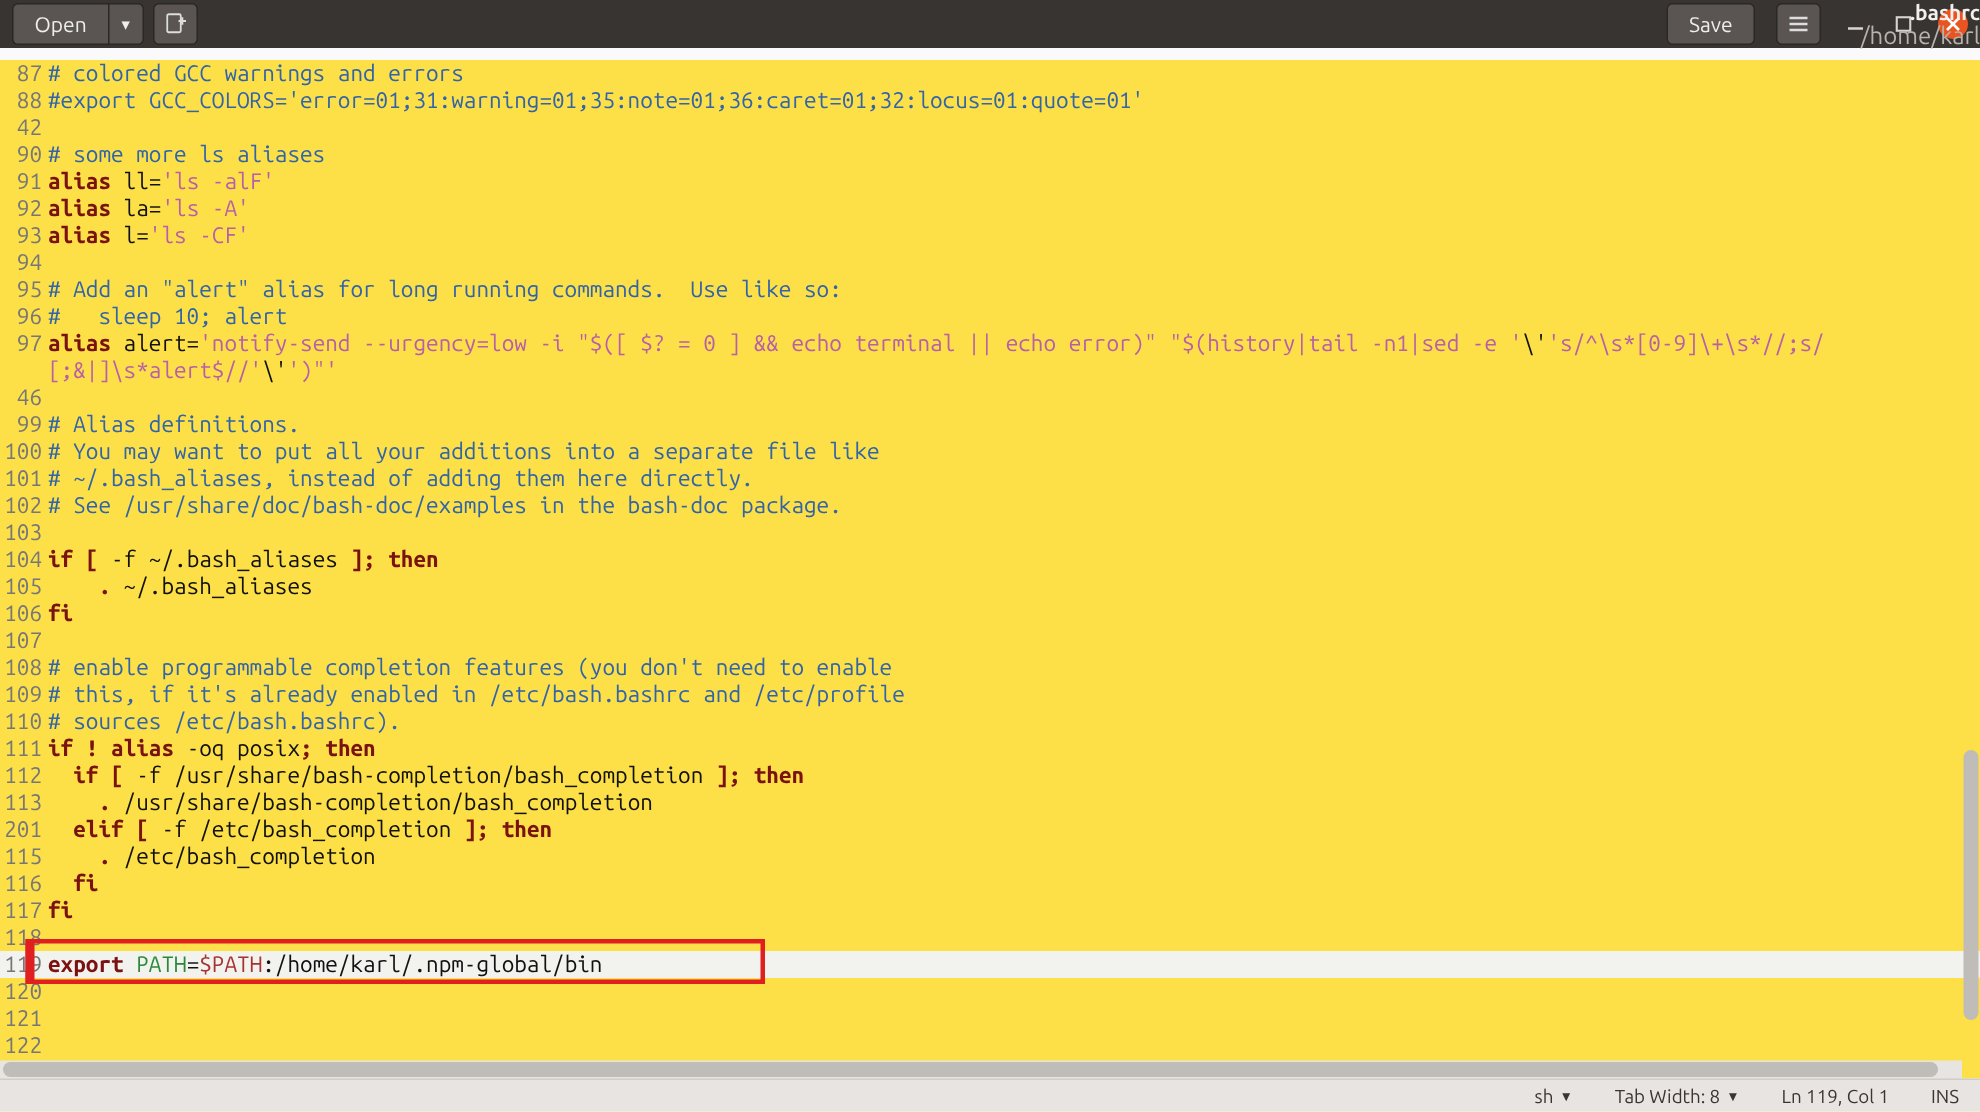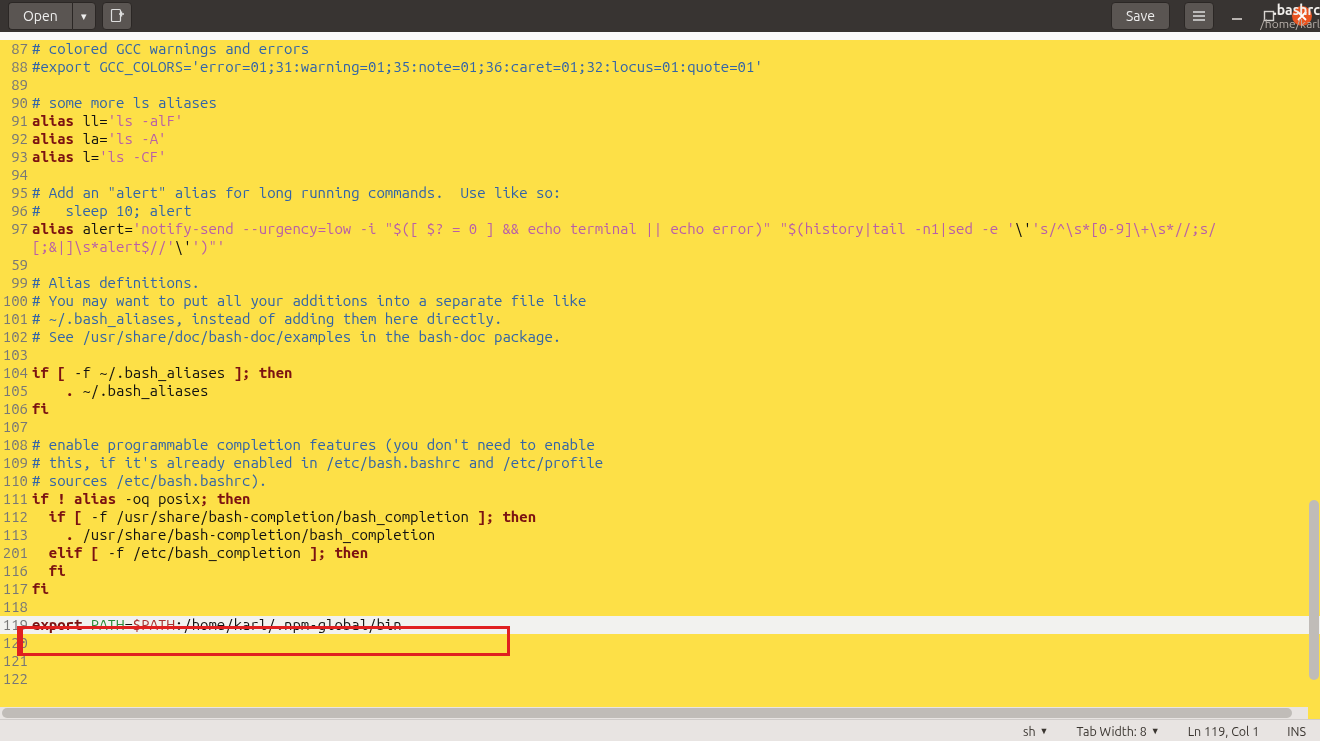--- a/index.html
+++ b/index.html
@@ -8,21 +8,21 @@
     height:32px; background:#383432; color:#e0dcd8; display:flex; align-items:center;
     padding:0 8px; gap:6px; position:relative;
   }
   .tb-btn { background:#5a5552; color:#eee; border:1px solid #2b2725; padding:4px 14px; border-radius:4px; font-size:14px; cursor:pointer; height:28px; display:flex; align-items:center; }
   .tb-icon-btn { background:#5a5552; color:#eee; border:1px solid #2b2725; width:30px; height:28px; border-radius:4px; display:flex; align-items:center; justify-content:center; cursor:pointer; font-size:16px; }
   .tb-split { display:flex; }
   .tb-split .tb-btn { border-top-right-radius:0; border-bottom-right-radius:0; border-right:none; }
   .tb-split .tb-dd { border-top-left-radius:0; border-bottom-left-radius:0; width:24px; font-size:11px; }
   .titlecenter { position:absolute; left:0; right:0; text-align:right; pointer-events:none;padding-left:23px; }
   .titlecenter .fname { font-weight:700; color:#f2efec; font-size:14px; }
-  .titlecenter .fpath { font-size:12px; color:#b9b1ab; margin-top:-1px; }
+  .titlecenter .fpath { font-size:16px; color:#b9b1ab; margin-top:-1px; }
   .win-controls { margin-left:auto; display:flex; gap:14px; align-items:center; }
   .win-ctrl { width:18px; height:18px; display:flex; align-items:center; justify-content:center; color:#d8d4d0; cursor:pointer; font-size:14px; }
   .win-close { width:20px; height:20px; border-radius:50%; background:#e95420; color:#fff; font-size:12px; font-weight:700; }
   
   .editor { position:absolute; top:40px; left:0; right:0; bottom:22px; background:#fde047; font-family: "Ubuntu Mono", "DejaVu Sans Mono", monospace; font-size:15px; line-height:18px; overflow:hidden; }
   .scrollbar-v { position:absolute; top:40px; right:0; width:12px; bottom:34px; background:transparent; }
   .scrollbar-v .thumb { position:absolute; top:460px; width:10px; left:1px; height:180px; background:#c0bcb8; border-radius:5px; }
   .scrollbar-h { position:absolute; bottom:22px; left:0; right:12px; height:12px; background:#e8e4e2; }
   .scrollbar-h .thumb { position:absolute; left:2px; top:1px; height:10px; width:1290px; background:#c0bcb8; border-radius:5px; }
 
@@ -96,21 +96,21 @@
 <div class="editor" id="editor">
     <div class="codeline">
       <span class="gutter">87</span>
       <span class="code"><span class="c-comment"># colored GCC warnings and errors</span></span>
     </div>
     <div class="codeline">
       <span class="gutter">88</span>
       <span class="code"><span class="c-comment">#export GCC_COLORS='error=01;31:warning=01;35:note=01;36:caret=01;32:locus=01:quote=01'</span></span>
     </div>
     <div class="codeline">
-      <span class="gutter">89</span>
+      <span class="gutter">42</span>
       <span class="code"> </span>
     </div>
     <div class="codeline">
       <span class="gutter">90</span>
       <span class="code"><span class="c-comment"># some more ls aliases</span></span>
     </div>
     <div class="codeline">
       <span class="gutter">91</span>
       <span class="code"><span class="c-kw">alias</span><span class="c-plain"> ll=</span><span class="c-str">'ls -alF'</span></span>
     </div>
@@ -136,21 +136,21 @@
     </div>
     <div class="codeline">
       <span class="gutter">97</span>
       <span class="code"><span class="c-kw">alias</span><span class="c-plain"> alert=</span><span class="c-str">'notify-send --urgency=low -i "$([ $? = 0 ] &amp;&amp; echo terminal || echo error)" "$(history|tail -n1|sed -e '</span><span class="c-plain">\'</span><span class="c-str">'s/^\s*[0-9]\+\s*//;s/</span></span>
     </div>
     <div class="codeline">
       <span class="gutter"></span>
       <span class="code"><span class="c-str">[;&amp;|]\s*alert$//'</span><span class="c-plain">\'</span><span class="c-str">')"'</span></span>
     </div>
     <div class="codeline">
-      <span class="gutter">59</span>
+      <span class="gutter">46</span>
       <span class="code"> </span>
     </div>
     <div class="codeline">
       <span class="gutter">99</span>
       <span class="code"><span class="c-comment"># Alias definitions.</span></span>
     </div>
     <div class="codeline">
       <span class="gutter">100</span>
       <span class="code"><span class="c-comment"># You may want to put all your additions into a separate file like</span></span>
     </div>
@@ -202,20 +202,24 @@
       <span class="gutter">112</span>
       <span class="code"><span class="c-plain">  </span><span class="c-kw">if</span><span class="c-plain"> </span><span class="c-kw">[</span><span class="c-plain"> -f /usr/share/bash-completion/bash_completion </span><span class="c-kw">]; then</span></span>
     </div>
     <div class="codeline">
       <span class="gutter">113</span>
       <span class="code"><span class="c-plain">    </span><span class="c-kw">.</span><span class="c-plain"> /usr/share/bash-completion/bash_completion</span></span>
     </div>
     <div class="codeline">
       <span class="gutter">201</span>
       <span class="code"><span class="c-plain">  </span><span class="c-kw">elif</span><span class="c-plain"> </span><span class="c-kw">[</span><span class="c-plain"> -f /etc/bash_completion </span><span class="c-kw">]; then</span></span>
+    </div>
+    <div class="codeline">
+      <span class="gutter">115</span>
+      <span class="code"><span class="c-plain">    </span><span class="c-kw">.</span><span class="c-plain"> /etc/bash_completion</span></span>
     </div>
     <div class="codeline">
       <span class="gutter">116</span>
       <span class="code"><span class="c-plain">  </span><span class="c-kw">fi</span></span>
     </div>
     <div class="codeline">
       <span class="gutter">117</span>
       <span class="code"><span class="c-kw">fi</span></span>
     </div>
     <div class="codeline">

